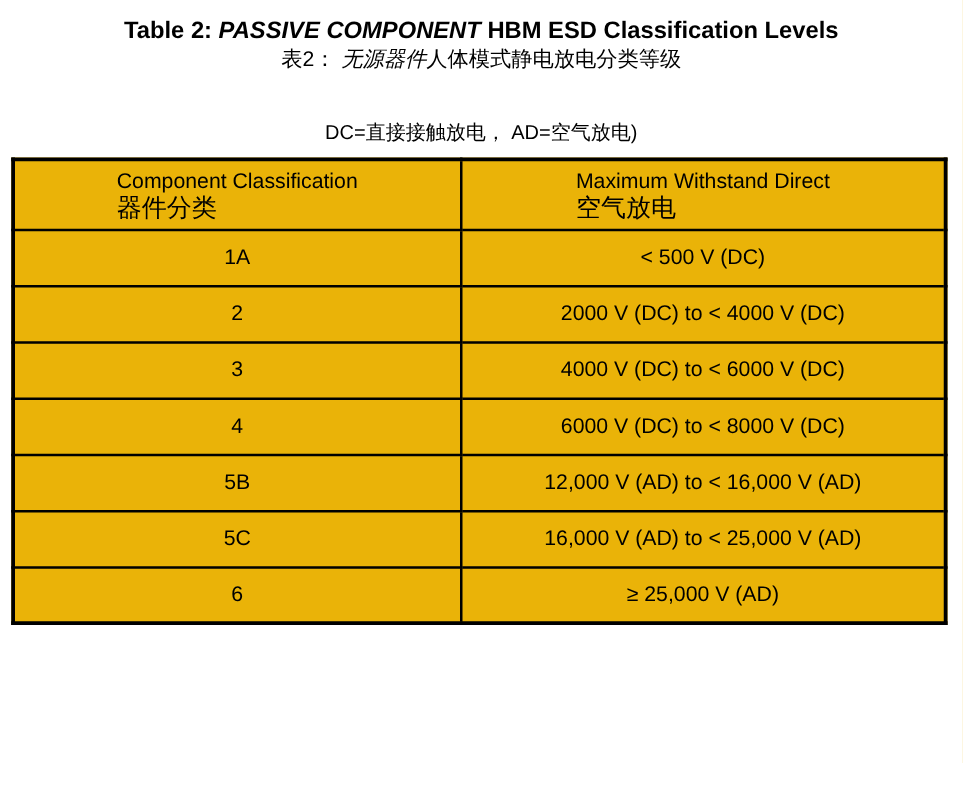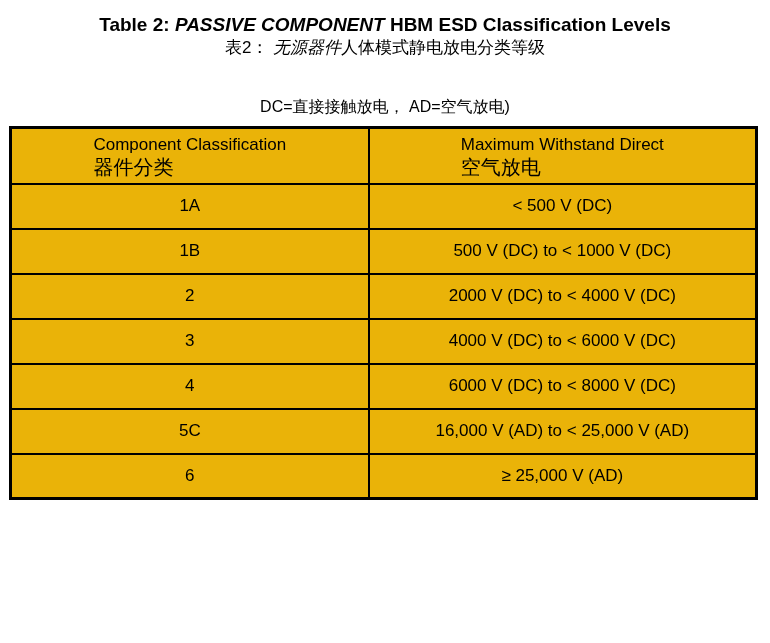--- a/index.html
+++ b/index.html
@@ -120,34 +120,34 @@
           </div>
         </th>
       </tr>
     </thead>
     <tbody>
       <tr>
         <td>1A</td>
         <td>&lt; 500 V (DC)</td>
       </tr>
       <tr>
-        <td>1B</td>
-        <td>500 V (DC) to &lt; 1000 V (DC)</td>
-      </tr>
-      <tr>
         <td>2</td>
         <td>2000 V (DC) to &lt; 4000 V (DC)</td>
       </tr>
       <tr>
         <td>3</td>
         <td>4000 V (DC) to &lt; 6000 V (DC)</td>
       </tr>
       <tr>
         <td>4</td>
         <td>6000 V (DC) to &lt; 8000 V (DC)</td>
+      </tr>
+      <tr>
+        <td>5B</td>
+        <td>12,000 V (AD) to &lt; 16,000 V (AD)</td>
       </tr>
       <tr>
         <td>5C</td>
         <td>16,000 V (AD) to &lt; 25,000 V (AD)</td>
       </tr>
       <tr>
         <td>6</td>
         <td>≥ 25,000 V (AD)</td>
       </tr>
     </tbody>

